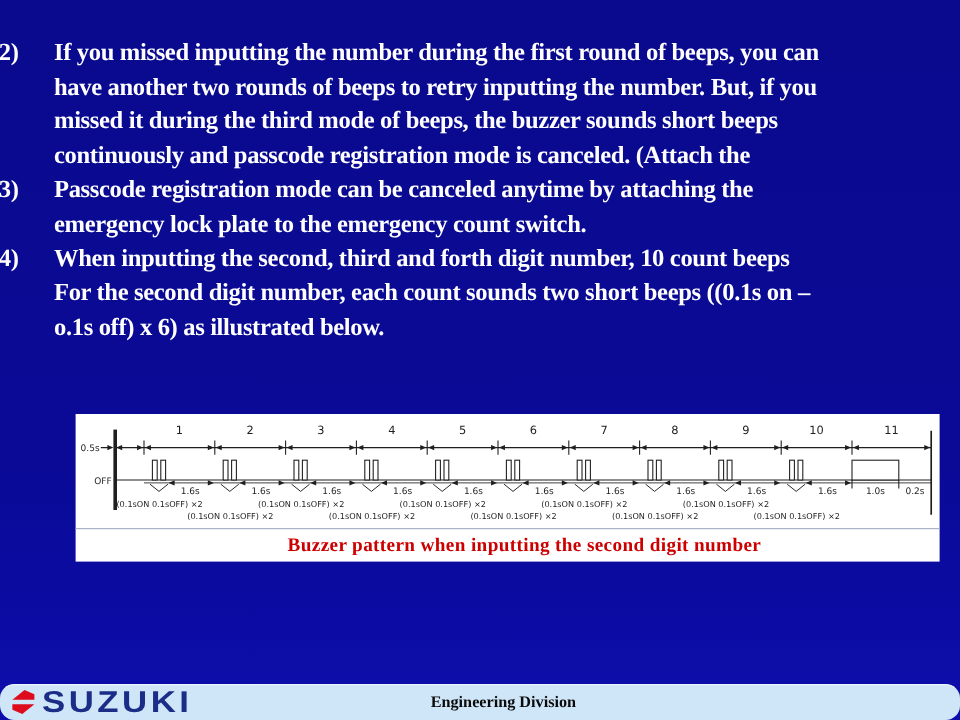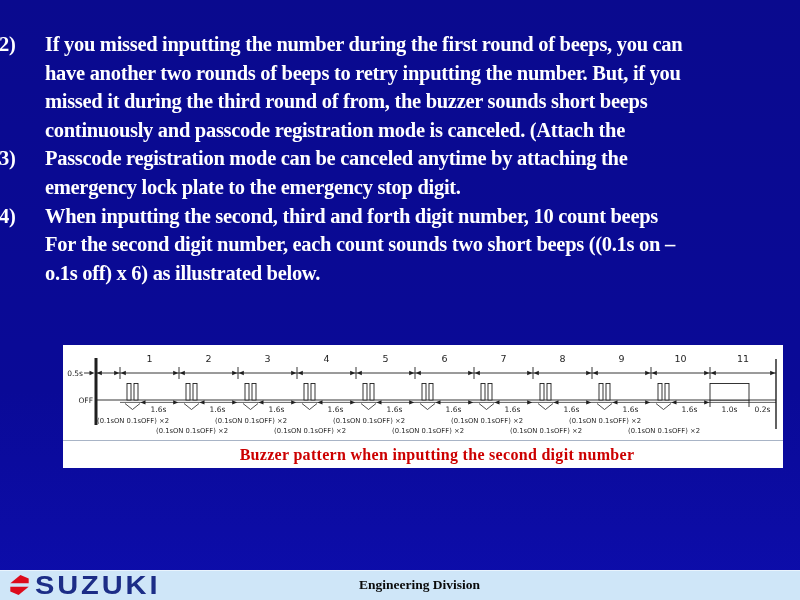--- a/index.html
+++ b/index.html
@@ -27,21 +27,21 @@
   }
   .bottom-par{
     position:absolute;top:480px;left:0;right:0;
     color:var(--text,#fff);font-weight:bold;font-size:20.5px;line-height:29px;
     letter-spacing:-0.3px;
   }
   .bp0{padding-left:12px;white-space:nowrap;}
   .bp1{padding-left:55px;white-space:nowrap;}
   .footer{
     position:absolute;left:0;bottom:0;width:800px;height:29px;
-    background:var(--footer-bg,#cfe6f8);border-top:1px solid #e9f4fd;
+    background:var(--footer-bg,#cfe6f8);border-top:1px solid #e9f4fd;border-radius:12px;
   }
   .logo{position:absolute;left:8px;top:3px;display:flex;align-items:center;gap:4px;}
   .smark{width:23px;height:22px;}
   .wordmark{
     font-family:"Liberation Sans",sans-serif;font-weight:bold;font-size:25px;
     letter-spacing:2.5px;color:var(--brand-navy,#1c2d87);line-height:22px;
     transform:scaleX(1.16);transform-origin:left center;display:inline-block;
   }
   .division{
     position:absolute;left:0;right:0;top:6px;text-align:center;
@@ -51,24 +51,24 @@
   }
 </style>
 </head>
 <body>
 
 <div class="slide">
 
   <div class="body-text" id="list">
       <div class="line"><span class="marker">2)</span>If you missed inputting the number during the first round of beeps, you can</div>
       <div class="line">have another two rounds of beeps to retry inputting the number. But, if you</div>
-      <div class="line">missed it during the third round of from, the buzzer sounds short beeps</div>
+      <div class="line">missed it during the third mode of beeps, the buzzer sounds short beeps</div>
       <div class="line">continuously and passcode registration mode is canceled. (Attach the</div>
       <div class="line"><span class="marker">3)</span>Passcode registration mode can be canceled anytime by attaching the</div>
-      <div class="line">emergency lock plate to the emergency stop digit.</div>
+      <div class="line">emergency lock plate to the emergency count switch.</div>
       <div class="line"><span class="marker">4)</span>When inputting the second, third and forth digit number, 10 count beeps</div>
       <div class="line">For the second digit number, each count sounds two short beeps ((0.1s on –</div>
       <div class="line">o.1s off) x 6) as illustrated below.</div>
     </div>
 
   <div class="panel">
     <svg id="timing" viewBox="0 0 720 95" width="720" height="95">
         <rect x="31.5" y="13" width="3" height="67" fill="#1f1f1f"></rect>
         <line x1="713" y1="14" x2="713" y2="84" stroke="#1f1f1f" stroke-width="1.4"></line>
         <line x1="33" y1="28" x2="713" y2="28" stroke="#1f1f1f" stroke-width="0.9"></line>

